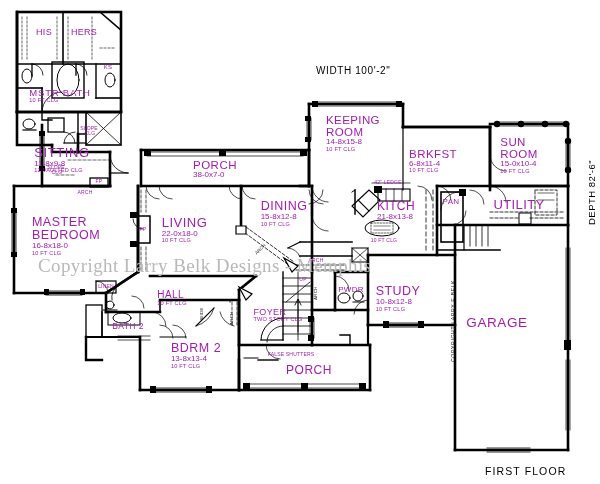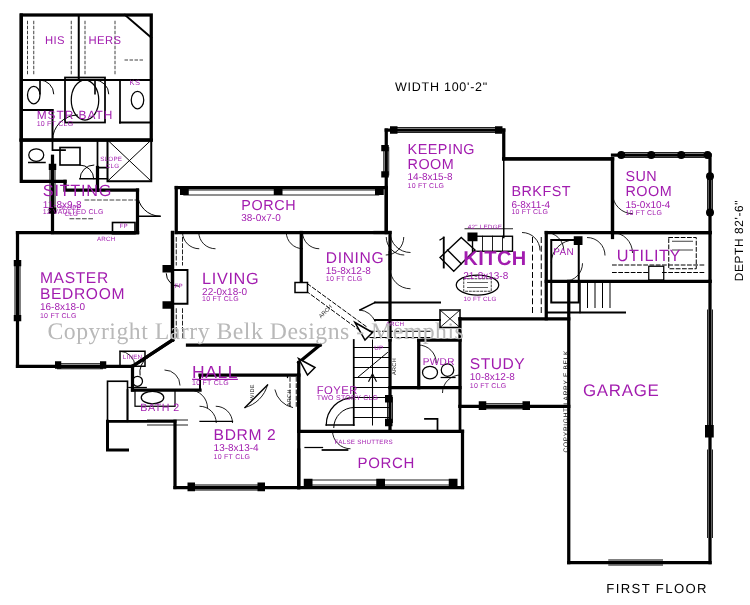--- a/index.html
+++ b/index.html
@@ -416,33 +416,33 @@
     <div class="rdim">6-8x11-4</div>
     <div class="rclg">10 FT CLG</div>
   </div>
   <div class="rt" style="left:519px;top:136px;">
     <div class="rname" style="font-size:11.5px;letter-spacing:.4px;">SUN</div>
     <div class="rname" style="font-size:11.5px;letter-spacing:.4px;">ROOM</div>
     <div class="rdim">15-0x10-4</div>
     <div class="rclg">10 FT CLG</div>
   </div>
   <div class="rt" style="left:396px;top:200px;">
-    <div class="rname" style="font-size:16px;letter-spacing:.4px;font-weight:bold;">KITCH</div>
+    <div class="rname" style="font-size:12px;letter-spacing:.4px;">KITCH</div>
     <div class="rdim">21-8x13-8</div>
   </div>
   <div class="rt" style="left:398px;top:285px;">
     <div class="rname" style="font-size:12.5px;letter-spacing:.4px;">STUDY</div>
     <div class="rdim">10-8x12-8</div>
     <div class="rclg">10 FT CLG</div>
   </div>
-  <div class="rt" style="left:497px;top:306px;">
+  <div class="rt" style="left:497px;top:316px;">
     <div class="rname big" style="font-size:13.5px;letter-spacing:.6px;">GARAGE</div>
   </div>
   <div class="rt" style="left:172px;top:290px;">
-    <div class="rname sm" style="font-size:14px;letter-spacing:.4px;text-decoration:underline;">HALL</div>
+    <div class="rname sm" style="font-size:10px;letter-spacing:.4px;">HALL</div>
     <div class="rclg">10 FT CLG</div>
   </div>
   <div class="rt" style="left:128px;top:322px;">
     <div class="rname sm" style="font-size:8.5px;letter-spacing:.4px;">BATH 2</div>
   </div>
   <div class="rt" style="left:196px;top:342px;">
     <div class="rname" style="font-size:12.5px;letter-spacing:.5px;">BDRM 2</div>
     <div class="rdim">13-8x13-4</div>
     <div class="rclg">10 FT CLG</div>
   </div>

